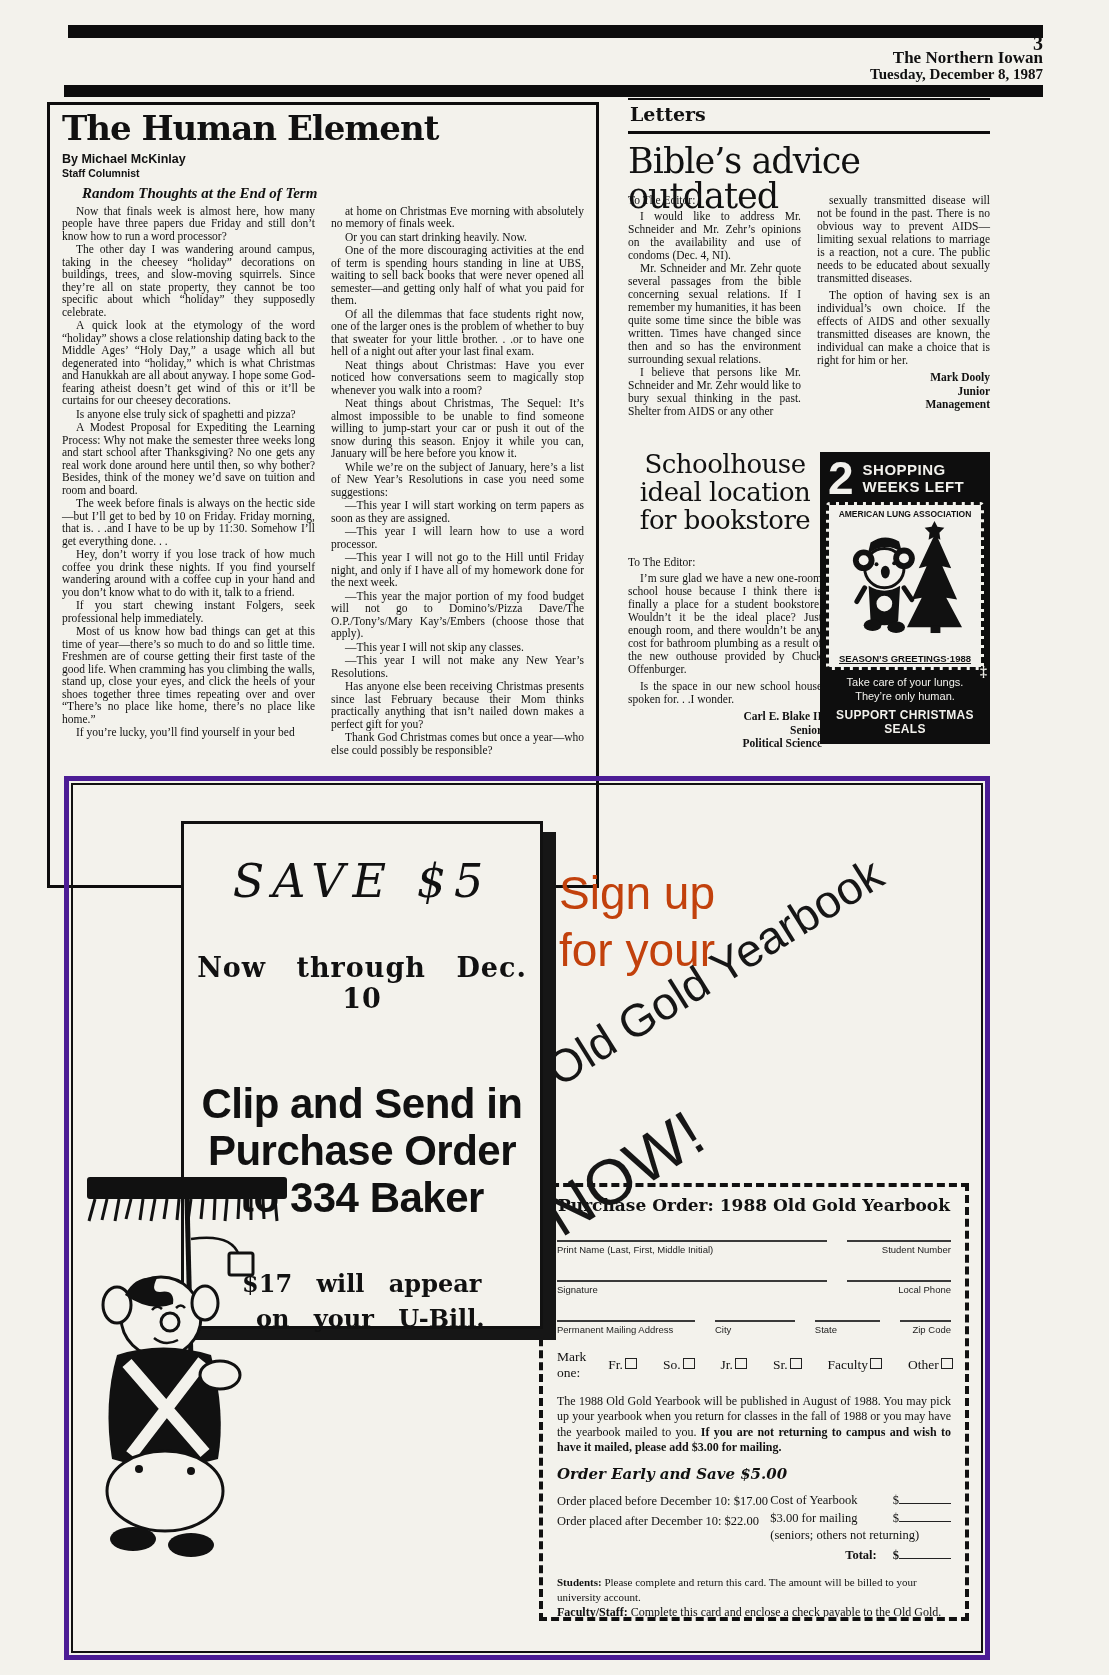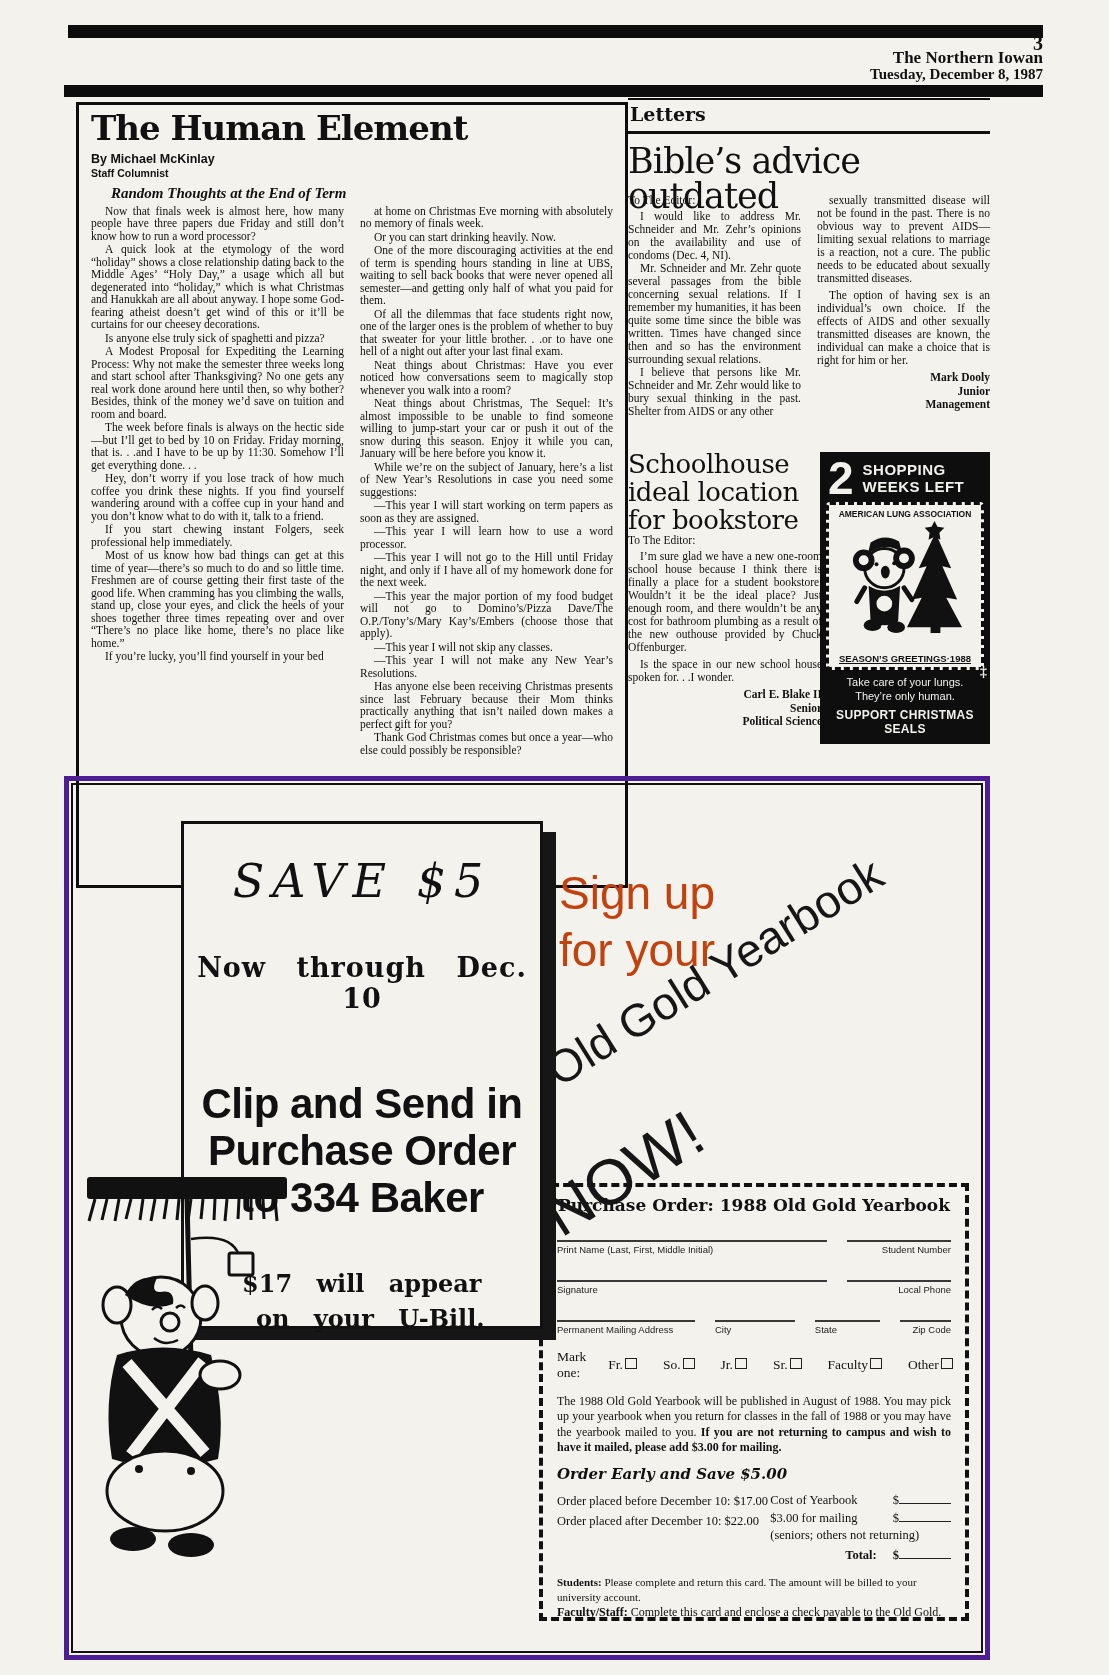--- a/index.html
+++ b/index.html
@@ -7,40 +7,40 @@
         font-family:"Liberation Serif",serif;overflow:hidden;}
   .abs{position:absolute;}
   .rule{background:#0d0d0d;}
 
   
   .pgnum{font:700 20px "Liberation Serif",serif;}
   .pub{font:700 17px "Liberation Serif",serif;}
   .pubdate{font:700 15px "Liberation Serif",serif;}
 
   
-  .artbox{left:76px;top:102px;width:552px;height:786px;border:3px solid #0d0d0d;padding:6px 12px;box-sizing:border-box;overflow:hidden;}
+  .artbox{left:47px;top:102px;width:552px;height:786px;border:3px solid #0d0d0d;padding:6px 12px;box-sizing:border-box;overflow:hidden;}
   .a-title{font:700 34px/1.05 "DejaVu Serif",serif;letter-spacing:-1px;}
   .a-byline{font:700 12.5px "Liberation Sans",sans-serif;margin-top:5px;}
   .a-role{font:700 10.5px "Liberation Sans",sans-serif;margin-top:1px;}
   .a-sub{font:700 italic 15px "Liberation Serif",serif;font-style:italic;margin:6px 0 3px 20px;}
   .a-cols{display:flex;gap:16px;margin-top:2px;}
   .a-col{flex:1;font-size:11.5px;line-height:12.5px;text-align:justify;}
   .a-col p{margin:0 0 1px 0;text-indent:14px;}
 
   
   .letters{left:628px;top:98px;width:362px;height:666px;}
   .l-label{font:700 19px "DejaVu Serif",serif;}
   .l1-head{font:400 35px/1.0 "DejaVu Serif",serif;letter-spacing:-1px;}
   .l-cols{display:flex;gap:16px;}
   .l-col{flex:1;font-size:11.5px;line-height:13px;text-align:justify;}
   .l-col p,.l2 p{margin:0;text-indent:12px;}
   .sal{font-weight:400;text-indent:0 !important;margin-bottom:3px !important;}
   .sig{text-align:right;font-weight:700;margin-top:4px;line-height:13.5px;}
   .l2{left:0;top:352px;width:194px;font-size:11.5px;line-height:13px;text-align:justify;}
-  .l2-head{font:400 26px/1.08 "DejaVu Serif",serif;letter-spacing:-0.5px;text-align:left;margin-bottom:0;}
+  .l2-head{font:400 26px/1.08 "DejaVu Serif",serif;letter-spacing:-0.5px;text-align:center;margin-bottom:22px;}
 
   
   .seals{left:192px;top:354px;width:170px;height:292px;background:#0e0e0e;color:#f2f1ec;padding:6px;box-sizing:border-box;overflow:hidden;}
   .s-head{display:flex;align-items:center;gap:9px;padding:0 2px;}
   .s-num{font:700 46px/0.9 "Liberation Sans",sans-serif;}
   .s-weeks{font:700 15px/1.1 "Liberation Sans",sans-serif;letter-spacing:0.5px;}
   .stamp{margin-top:3px;background:#f2f1ec;color:#111;border:3px dashed #0e0e0e;border-radius:4px;
          padding:4px 3px 2px;height:168px;box-sizing:border-box;position:relative;}
   .s-org{font:700 8.5px "Liberation Sans",sans-serif;text-align:center;}
   .s-art{display:block;margin:0 auto;}
@@ -101,20 +101,21 @@
   <div class="abs rule" style="left:64px;top:85px;width:979px;height:12px;"></div>
 
   <div class="abs artbox">
     <div class="a-title">The Human Element</div>
     <div class="a-byline">By Michael McKinlay</div>
     <div class="a-role">Staff Columnist</div>
     <div class="a-sub">Random Thoughts at the End of Term</div>
     <div class="a-cols">
       <div class="a-col">
         <p>Now that finals week is almost here, how many people have three papers due Friday and still don’t know how to run a word processor?</p>
+        <p>The other day I was wandering around campus, taking in the cheesey “holiday” decorations on buildings, trees, and slow-moving squirrels. Since they’re all on state property, they cannot be too specific about which “holiday” they supposedly celebrate.</p>
         <p>A quick look at the etymology of the word “holiday” shows a close relationship dating back to the Middle Ages’ “Holy Day,” a usage which all but degenerated into “holiday,” which is what Christmas and Hanukkah are all about anyway. I hope some God-fearing atheist doesn’t get wind of this or it’ll be curtains for our cheesey decorations.</p>
         <p>Is anyone else truly sick of spaghetti and pizza?</p>
         <p>A Modest Proposal for Expediting the Learning Process: Why not make the semester three weeks long and start school after Thanksgiving? No one gets any real work done around here until then, so why bother? Besides, think of the money we’d save on tuition and room and board.</p>
         <p>The week before finals is always on the hectic side—but I’ll get to bed by 10 on Friday. Friday morning, that is. . .and I have to be up by 11:30. Somehow I’ll get everything done. . .</p>
         <p>Hey, don’t worry if you lose track of how much coffee you drink these nights. If you find yourself wandering around with a coffee cup in your hand and you don’t know what to do with it, talk to a friend.</p>
         <p>If you start chewing instant Folgers, seek professional help immediately.</p>
         <p>Most of us know how bad things can get at this time of year—there’s so much to do and so little time. Freshmen are of course getting their first taste of the good life. When cramming has you climbing the walls, stand up, close your eyes, and click the heels of your shoes together three times repeating over and over “There’s no place like home, there’s no place like home.”</p>
         <p>If you’re lucky, you’ll find yourself in your bed</p>
       </div>
       <div class="a-col">

